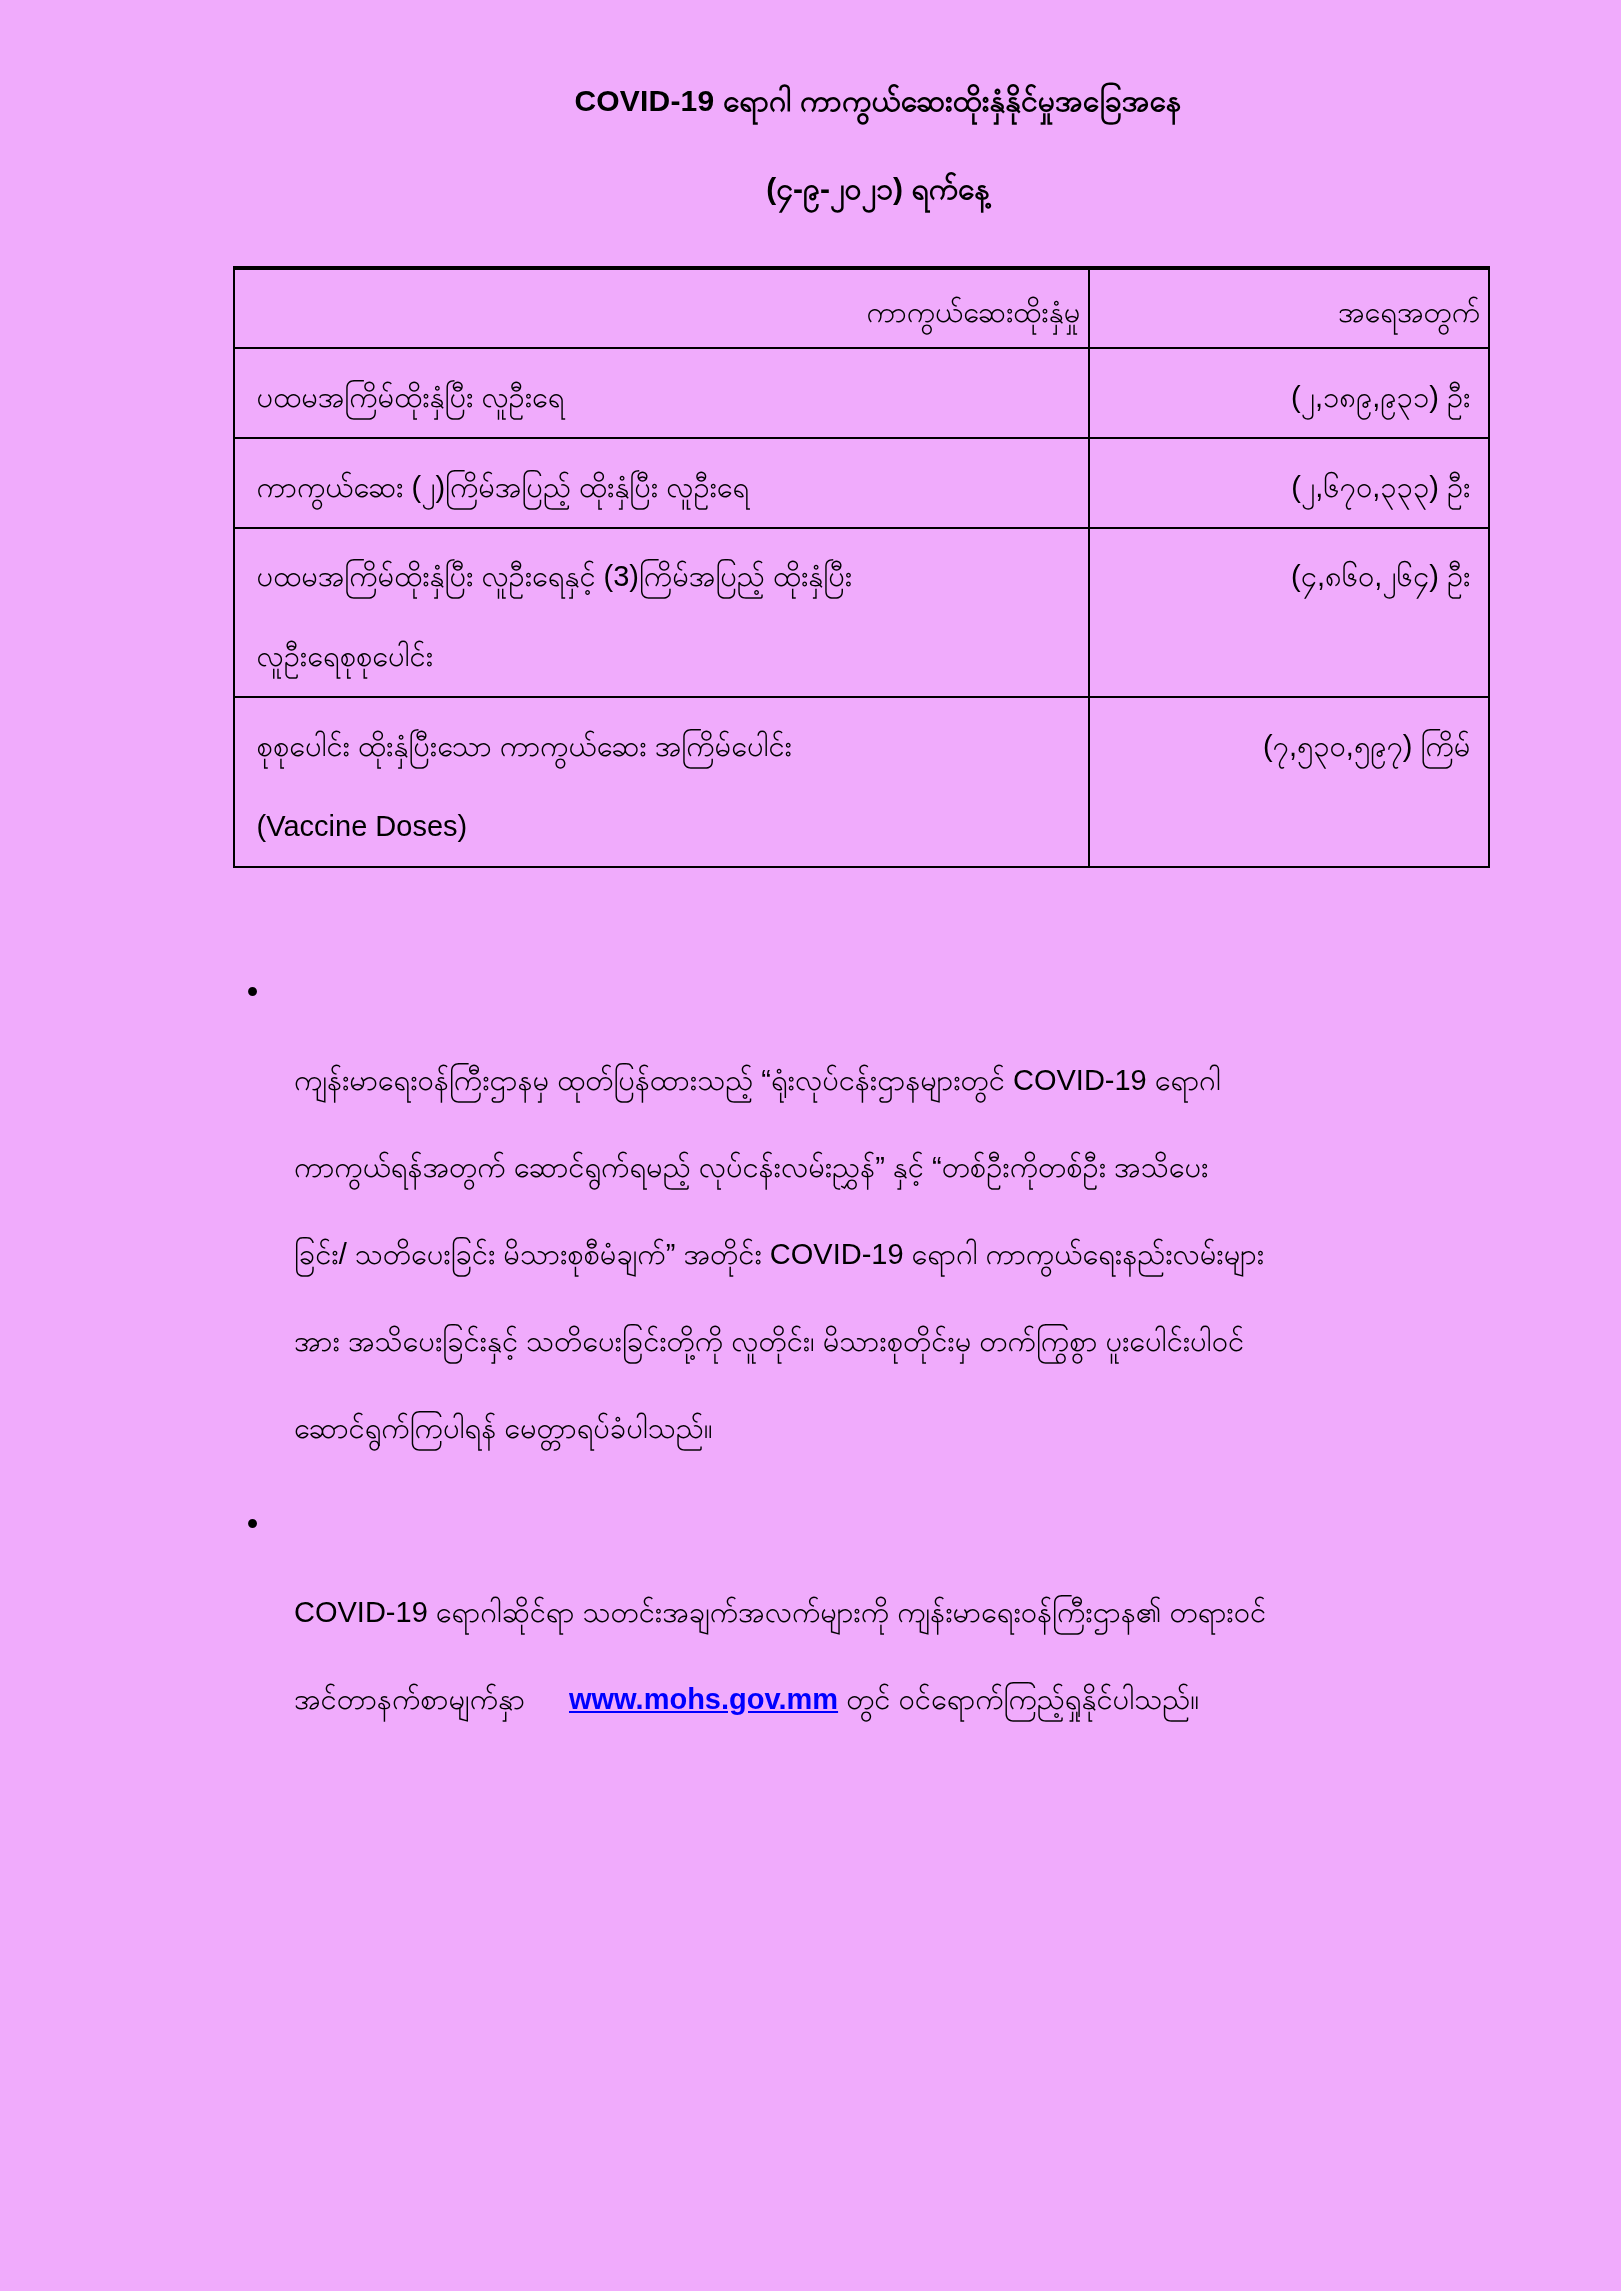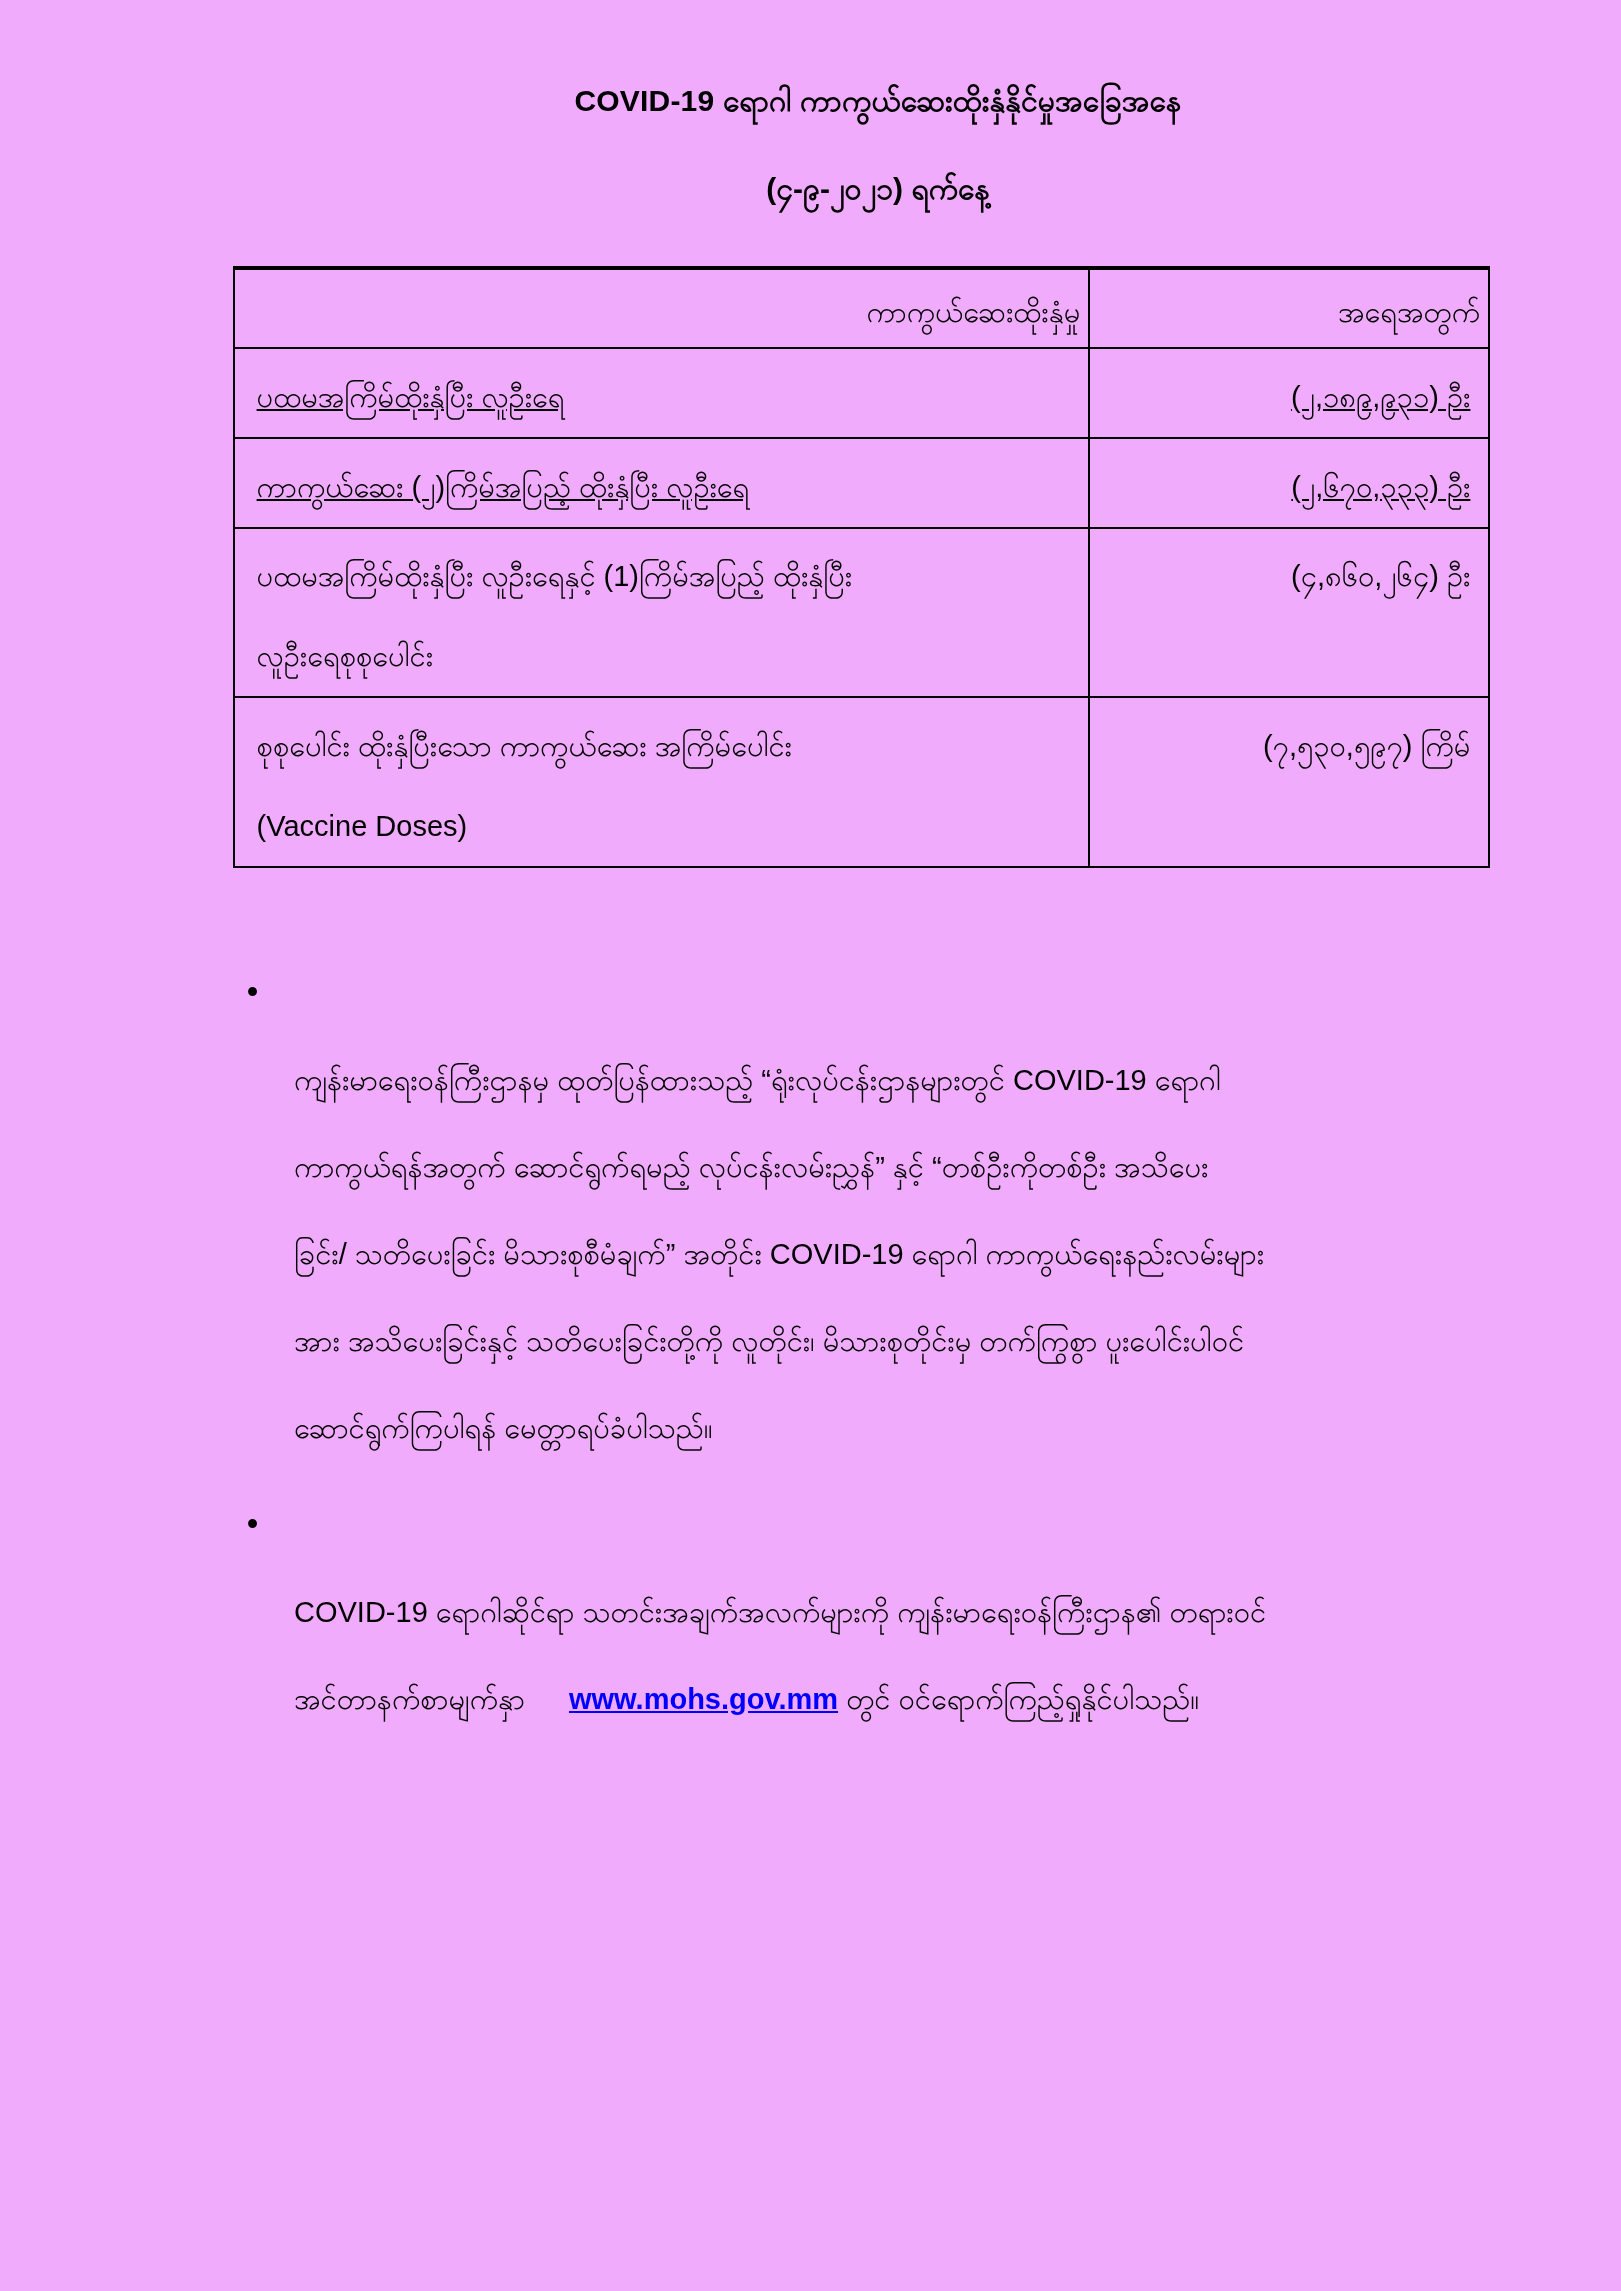--- a/index.html
+++ b/index.html
@@ -65,21 +65,21 @@
     border-bottom-width: 2.9px;
   }
   table.vax-table td.cell-label {
     text-align: left;
     padding: 7.8px 11.8px 0 21.6px;
   }
   table.vax-table td.cell-value {
     text-align: right;
     padding: 7.8px 17.6px 0 9.8px;
   }
-  tr.row-single td { height: 86px; text-decoration: underline; }
+  tr.row-single td { height: 86px; }
   tr.row-double td { height: 163px; }
 
   .bullet-list {
     margin-top: 82px;
     width: 1290px;
   }
   .bullet-item {
     position: relative;
     padding-left: 61px;
     font-size: 29px;
@@ -125,21 +125,21 @@
         </tr>
         <tr class="row-single">
           <td class="cell-label" style="border-color: rgb(0, 0, 0);">ပထမအကြိမ်ထိုးနှံပြီး လူဦးရေ</td>
           <td class="cell-value" style="border-color: rgb(0, 0, 0);">(၂,၁၈၉,၉၃၁) ဦး</td>
         </tr>
         <tr class="row-single">
           <td class="cell-label" style="border-color: rgb(0, 0, 0);">ကာကွယ်ဆေး (၂)ကြိမ်အပြည့် ထိုးနှံပြီး လူဦးရေ</td>
           <td class="cell-value" style="border-color: rgb(0, 0, 0);">(၂,၆၇၀,၃၃၃) ဦး</td>
         </tr>
         <tr class="row-double">
-          <td class="cell-label" style="border-color: rgb(0, 0, 0);">ပထမအကြိမ်ထိုးနှံပြီး လူဦးရေနှင့် (1)ကြိမ်အပြည့် ထိုးနှံပြီး
+          <td class="cell-label" style="border-color: rgb(0, 0, 0);">ပထမအကြိမ်ထိုးနှံပြီး လူဦးရေနှင့် (3)ကြိမ်အပြည့် ထိုးနှံပြီး
 လူဦးရေစုစုပေါင်း</td>
           <td class="cell-value" style="border-color: rgb(0, 0, 0); border-radius: 28px;">(၄,၈၆၀,၂၆၄) ဦး</td>
         </tr>
         <tr class="row-double">
           <td class="cell-label" style="border-color: rgb(0, 0, 0);">စုစုပေါင်း ထိုးနှံပြီးသော ကာကွယ်ဆေး အကြိမ်ပေါင်း
 (Vaccine Doses)</td>
           <td class="cell-value" style="border-color: rgb(0, 0, 0);">(၇,၅၃၀,၅၉၇) ကြိမ်</td>
         </tr>
       </tbody>
     </table>

